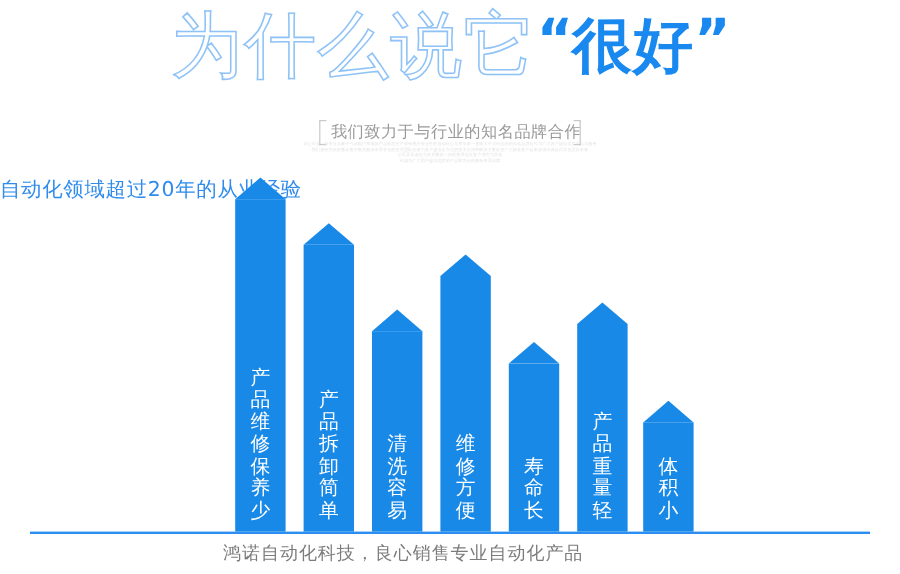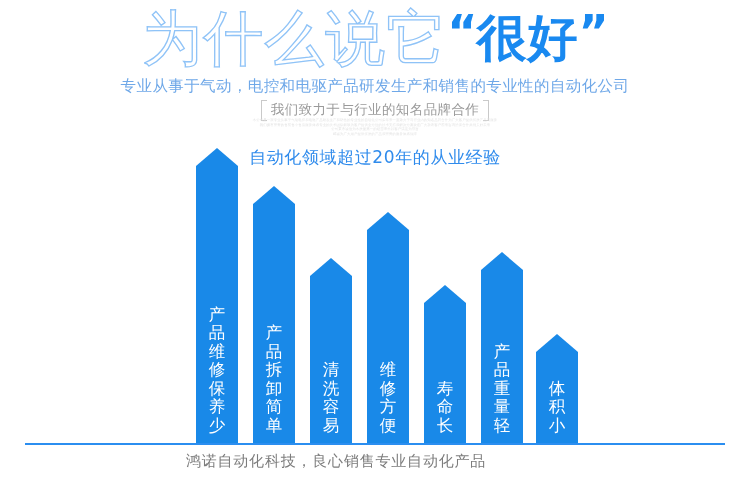--- a/index.html
+++ b/index.html
@@ -78,21 +78,21 @@
     left: 0;
     width: 750px;
     text-align: center;
   }
   .subtitle-boxed {
     display: inline-block;
     position: relative;
     font-size: 13.5px;
     color: #9a9a9a;
     letter-spacing: 0.4px;
-    padding: 1px 10px 2px 10px;
+    padding: 1px 0 2px 10px;
     white-space: nowrap;
   }
   .subtitle-boxed::before,
   .subtitle-boxed::after {
     content: "";
     position: absolute;
     top: 0;
     bottom: 0;
     width: 5px;
     border-top: 1px solid #c9c9c9;
@@ -127,21 +127,20 @@
   .faint-l2 { width: 640px; margin: 0 auto; }
   .faint-l3 { width: 360px; margin: 0 auto; }
   .faint-l4 { width: 300px; margin: 0 auto; }
 
   
   .chart-heading {
     position: absolute;
     top: 146px;
     left: 0;
     width: 750px;
-    text-align: center;
     font-size: 17px;
     color: #2f8bec;
     letter-spacing: 0.6px;
     white-space: nowrap;
   }
 
   
   .chart {
     position: absolute;
     left: 0;
@@ -202,21 +201,20 @@
 </style>
 </head>
 <body>
 
 <div id="page">
 
   <div class="headline">
     <span class="headline-outline">为什么说它</span><span class="headline-quote">“</span><span class="headline-strong">很好</span><span class="headline-quote">”</span>
   </div>
 
-  <div class="subtitle">专业从事于气动，电控和电驱产品研发生产和销售的专业性的自动化公司</div>
 
   <div class="subtitle-boxed-wrap">
     <span class="subtitle-boxed">我们致力于与行业的知名品牌合作</span>
   </div>
 
   <div class="faint-block">
     <div class="faint-l1">本公司是一家专业从事于气动电控和电驱产品研发生产和销售的专业性的自动化公司多年来一直致力于与行业内的知名品牌合作为广大客户提供优质产品与服务</div>
     <div class="faint-l2">我们拥有完善的售前售中售后服务体系专业的技术团队能够为客户提供全方位的技术支持和解决方案欢迎广大新老客户前来咨询洽谈合作共创美好未来</div>
     <div class="faint-l3">公司秉承诚信为本质量第一的经营理念以客户满意为宗旨</div>
     <div class="faint-l4">竭诚为广大用户提供优质的产品和完善的服务体系保障</div>

